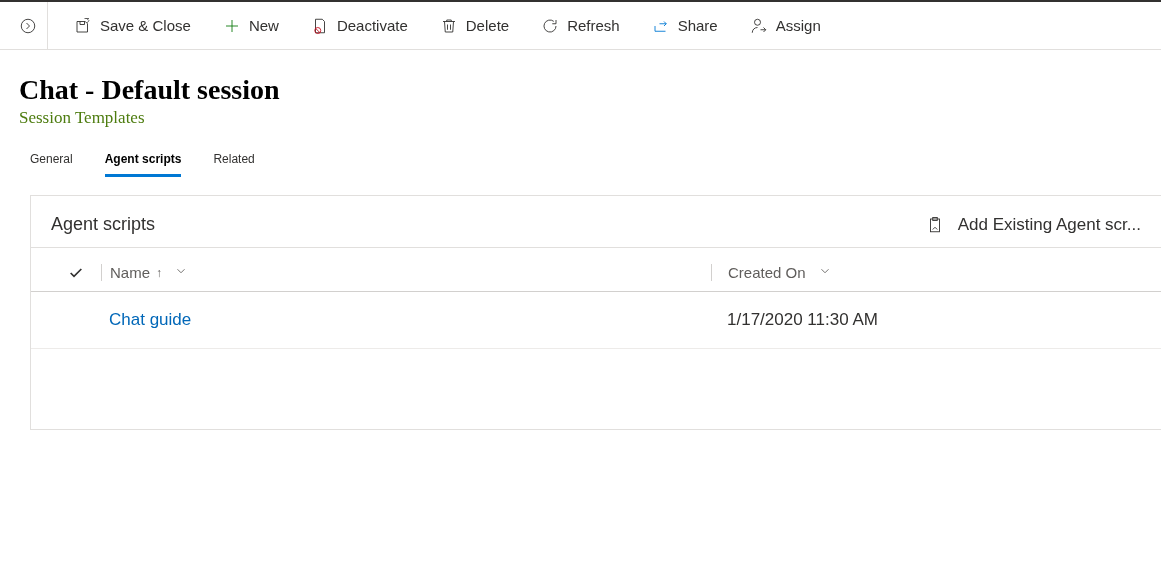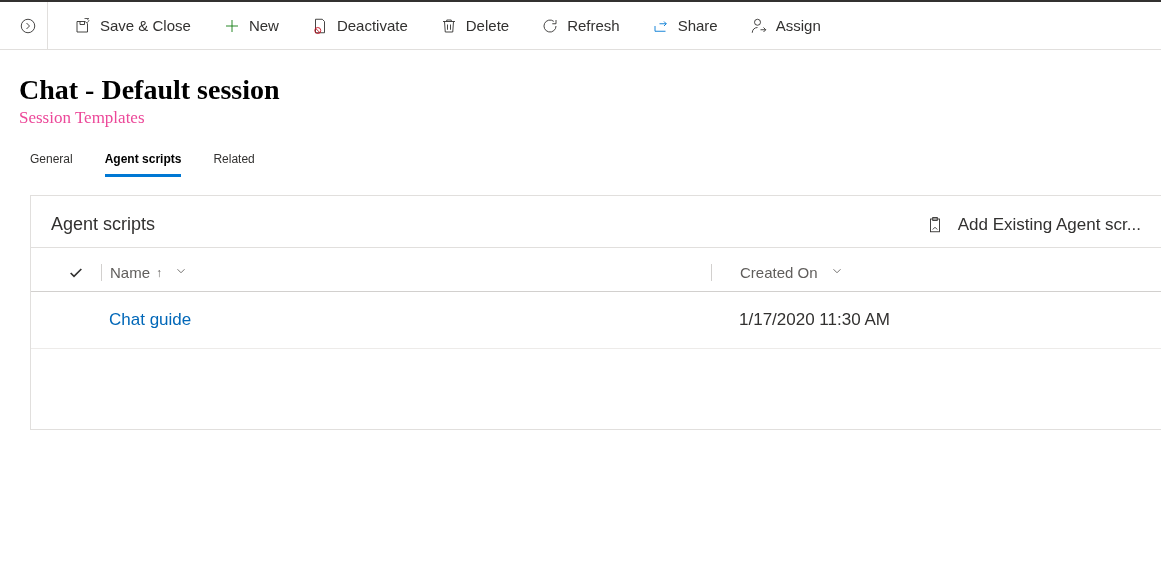--- a/index.html
+++ b/index.html
@@ -44,21 +44,21 @@
       padding: 24px 30px 0 19px;
       font-family: Liberation Serif, serif;
     }
     .page-title {
       font-size: 28px;
       font-weight: 600;
       color: #000;
     }
     .page-subtitle {
       font-size: 17px;
-      color: #ec4899;
+      color: #4d7c0f;
       margin-top: 2px;
     }
     .tabs {
       display: flex;
       gap: 32px;
       padding: 24px 30px 0 30px;
     }
     .tab {
       font-size: 12px;
       color: #323130;
@@ -97,21 +97,21 @@
       display: flex;
       align-items: center;
       padding: 10px 20px;
       border-bottom: 1px solid #d2d0ce;
       margin-top: 6px;
       color: #605e5c;
       font-size: 15px;
     }
     .col-check { width: 50px; display: flex; justify-content: center; }
     .col-name { flex: 0 0 610px; display: flex; align-items: center; gap: 6px; padding-left: 8px; border-left: 1px solid #d2d0ce; }
-    .col-created { flex: 1; display: flex; align-items: center; gap: 6px; padding-left: 28px; border-left: 1px solid #d2d0ce; }
+    .col-created { flex: 1; display: flex; align-items: center; gap: 6px; padding-left: 16px; border-left: 1px solid #d2d0ce; }
     .sort-arrow { font-size: 12px; }
     .chev { color: #605e5c; margin-left: 6px; }
     .grid-row {
       display: flex;
       align-items: center;
       padding: 18px 20px;
       border-bottom: 1px solid #edebe9;
       font-size: 17px;
     }
     .grid-row .col-name { border: none; }

